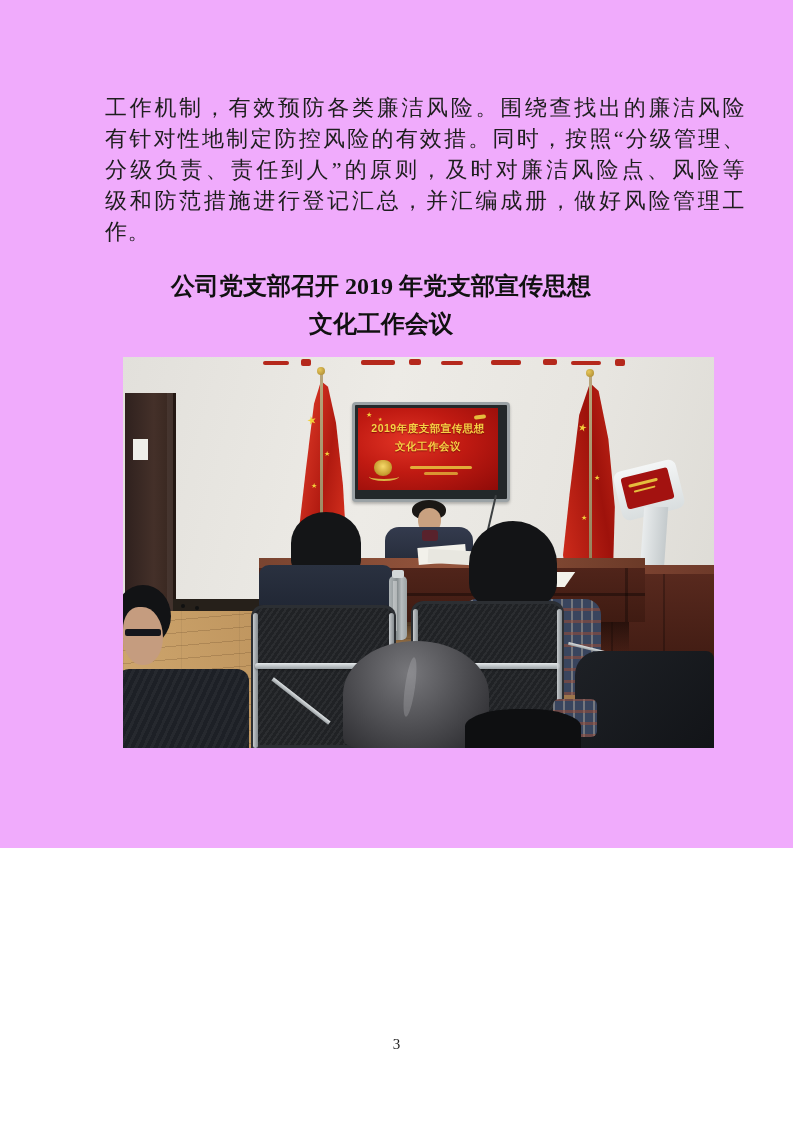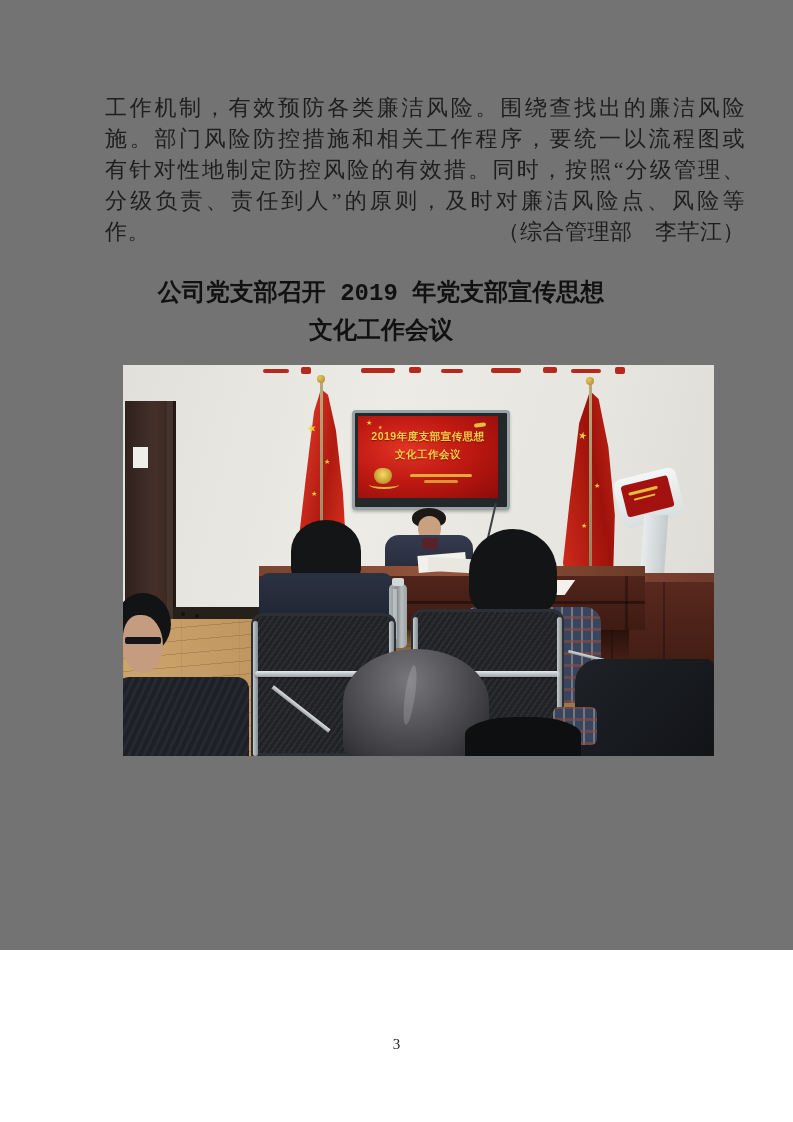--- a/index.html
+++ b/index.html
@@ -1,24 +1,24 @@
 <!DOCTYPE html>
 <html><head>
 <meta charset="utf-8">
 <style>
   html,body{margin:0;padding:0;width:793px;height:1122px;background:#ffffff;overflow:hidden;}
-  .page{position:relative;width:793px;height:950px;background:#737373;}
+  .page{position:relative;width:793px;height:848px;background:#f0abfc;}
   .content{position:absolute;left:105px;top:0;width:640px;}
   .para{font-family:"Liberation Serif","DejaVu Serif",serif;font-size:22px;line-height:31px;color:#1e1e1e;}
   .p1{padding-top:92px;}
   .p2{margin-top:38px;}
   .ln{text-align:justify;text-align-last:justify;text-justify:inter-character;height:31px;overflow:hidden;letter-spacing:0.5px;}
   .ln.indent{text-indent:44px;}
   .lastline{display:flex;justify-content:space-between;height:31px;letter-spacing:0.5px;}
-  .title{font-family:Liberation Mono, monospace;font-weight:700;font-size:24px;line-height:38px;color:#111;text-align:center;padding-right:88px;margin-top:28px;}
+  .title{font-family:Liberation Serif, serif;font-weight:700;font-size:24px;line-height:38px;color:#111;text-align:center;padding-right:88px;margin-top:20px;}
   .pagenum{position:absolute;left:0;top:1036px;width:793px;text-align:center;font-family:"Liberation Serif","DejaVu Serif",serif;font-size:15px;color:#222;}
 
   
   .photo{position:relative;width:591px;height:391px;margin:14px 0 0 18px;overflow:hidden;background:#e8e6e1;}
   .a{position:absolute;}
   .wall{left:0;top:0;width:591px;height:391px;background:linear-gradient(105deg,#e2e0db 0%,#edebe6 40%,#e7e5e0 70%,#dcdad4 100%);}
   .frag{background:#b5281c;border-radius:2px;}
   .door{left:2px;top:36px;width:48px;height:228px;background:linear-gradient(90deg,#2f211e,#443029 60%,#37261f);border-right:3px solid #241813;box-shadow:inset -6px 0 0 rgba(255,255,255,0.06);}
   .doorsign{left:10px;top:82px;width:15px;height:21px;background:#efefe9;}
   .baseboard{left:50px;top:242px;width:90px;height:14px;background:#26201a;}
@@ -89,26 +89,25 @@
   .bchead{left:342px;top:352px;width:116px;height:39px;border-radius:45% 45% 0 0;background:#0e0f11;}
 </style>
 </head>
 <body>
 
 <div class="page">
   <div class="content">
 
     <div class="para p1">
       <div class="ln">工作机制，有效预防各类廉洁风险。围绕查找出的廉洁风险</div>
-      <div class="ln">施。部门风险防控措施和相关工作程序，要统一以流程图或</div>
       <div class="ln">有针对性地制定防控风险的有效措。同时，按照“分级管理、</div>
       <div class="ln">分级负责、责任到人”的原则，及时对廉洁风险点、风险等</div>
+      <div class="ln">级和防范措施进行登记汇总，并汇编成册，做好风险管理工</div>
       <div class="lastline">
         <span>作。</span>
-        <span>（综合管理部　李芊江）</span>
       </div>
     </div>
 
     <div class="title">
       <div>公司党支部召开 2019 年党支部宣传思想</div>
       <div>文化工作会议</div>
     </div>
 
     <div class="photo">
       <div class="a wall"></div>

